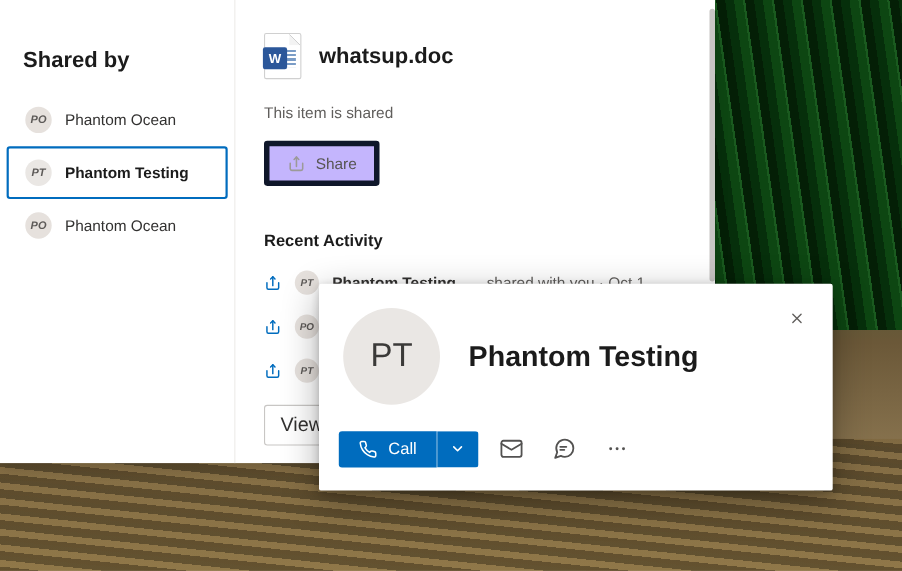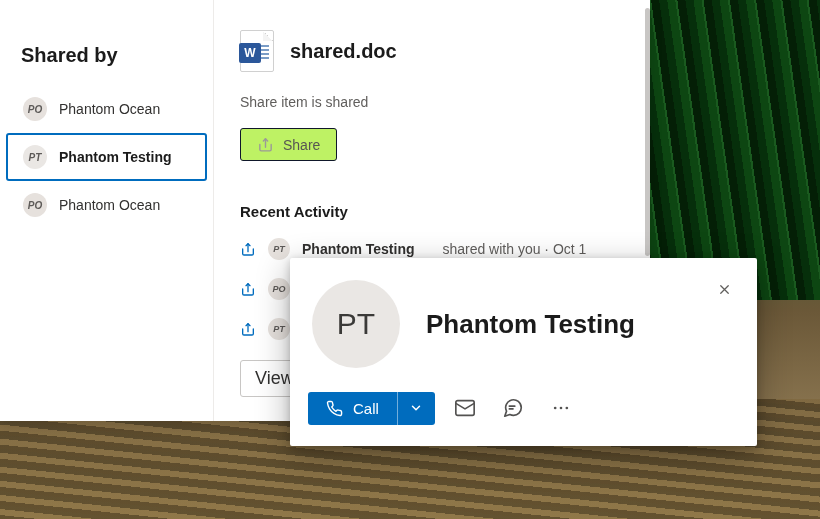--- a/index.html
+++ b/index.html
@@ -82,21 +82,21 @@
     position:absolute; right:4px; bottom:10px; width:10px; height:16px;
     background: repeating-linear-gradient(#7a9cc6 0 2px, transparent 2px 4px);
   }
   .word-icon .w-badge span{ color:#fff; font-size:12px; font-weight:700; }
   .file-name { font-size:20px; font-weight:600; color:#1b1b1b; }
 
   .shared-status { margin-top:22px; font-size:14px; color:#605e5c; }
 
   .share-btn {
     margin-top:18px; display:inline-flex; align-items:center; gap:9px;
-    border:1px solid #0f172a; border-radius:3px; background:#bef264;
+    border:5px solid #0f172a; border-radius:3px; background:#c4b5fd;
     padding: 7px 16px; font-size:14px; color:#575553; cursor:pointer;
   }
 
   .section-h { margin-top:42px; font-size:15px; font-weight:700; color:#1b1b1b; }
 
   .activity-row {
     display:flex; align-items:center; gap:12px; margin-top:18px;
     font-size:14px; color:#323130;
   }
   .activity-row .share-ic { flex-shrink:0; }
@@ -181,24 +181,24 @@
   <main class="main">
     <div class="scrollbar"></div>
 
     <div class="file-header">
       <div class="word-icon">
         <div class="w-lines"></div>
         <div class="w-badge">
             <span>W</span>
           </div>
       </div>
-      <div class="file-name">shared.doc</div>
-    </div>
-
-    <div class="shared-status">Share item is shared</div>
+      <div class="file-name">whatsup.doc</div>
+    </div>
+
+    <div class="shared-status">This item is shared</div>
 
     <button class="share-btn">
       <svg width="17" height="17" viewBox="0 0 24 24" fill="none" stroke="#9c9a98" stroke-width="2" stroke-linecap="round" stroke-linejoin="round">
         <path d="M4 12v7a2 2 0 0 0 2 2h12a2 2 0 0 0 2-2v-7"></path>
         <path d="M15 7l-3-3-3 3"></path>
         <path d="M12 4v12"></path>
       </svg>
       <span>Share</span>
     </button>
 

